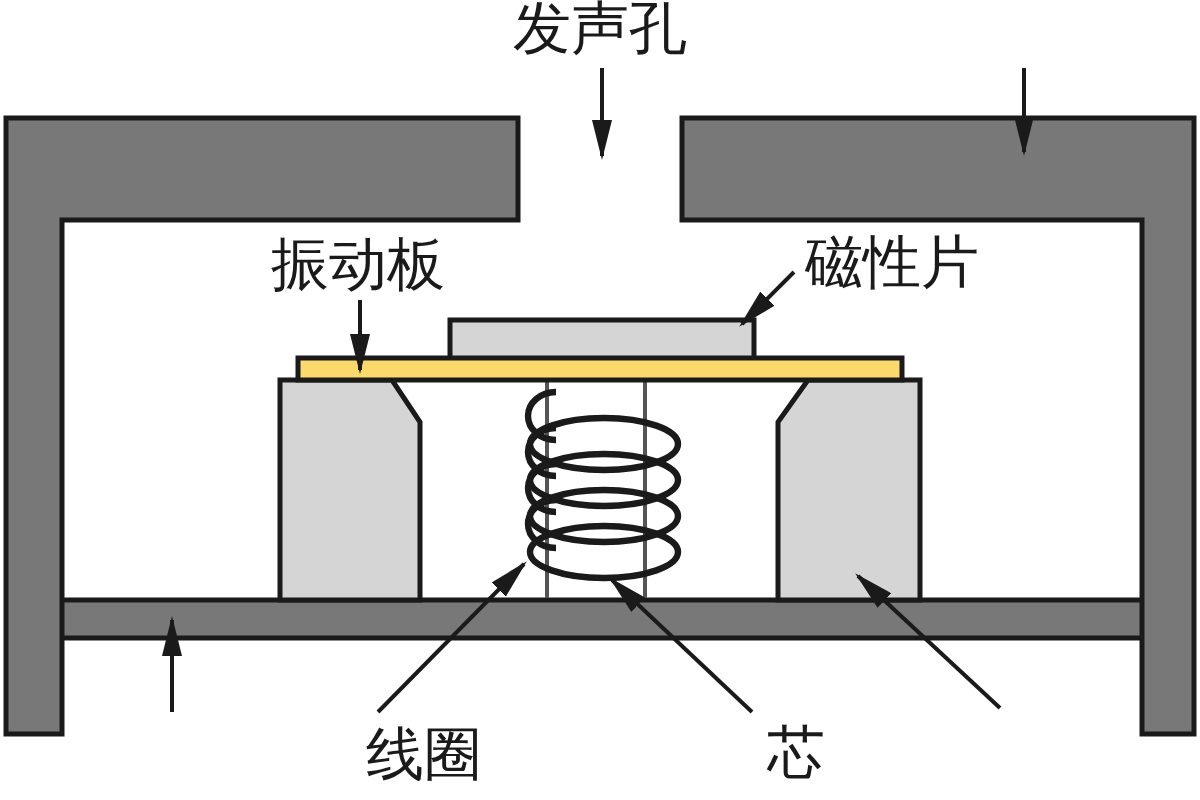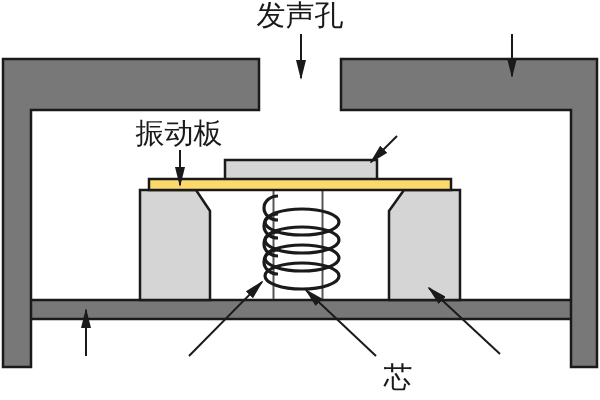--- a/index.html
+++ b/index.html
@@ -76,15 +76,17 @@
     <line x1="180" y1="150" x2="180" y2="185" class="arrow" marker-end="url(#ah)"></line>
     <line x1="397" y1="136" x2="371" y2="162" class="arrow" marker-end="url(#ah)"></line>
     <line x1="86" y1="356" x2="86" y2="310" class="arrow" marker-end="url(#ah)"></line>
     <line x1="189" y1="356" x2="262" y2="282" class="arrow" marker-end="url(#ah)"></line>
     <line x1="376" y1="356" x2="306" y2="290" class="arrow" marker-end="url(#ah)"></line>
     <line x1="500" y1="354" x2="429" y2="288" class="arrow" marker-end="url(#ah)"></line>
   </svg>
 
   <div class="lbl" style="left:300px; top:0px;">发声孔</div>
   <div class="lbl" style="left:179px; top:118px;">振动板</div>
+  <div class="lbl" style="left:446px; top:117px;">磁性片</div>
+  <div class="lbl" style="left:212px; top:363px;">线圈</div>
   <div class="lbl" style="left:398px; top:362px;">芯</div>
 
 </div>
 
 </body></html>

